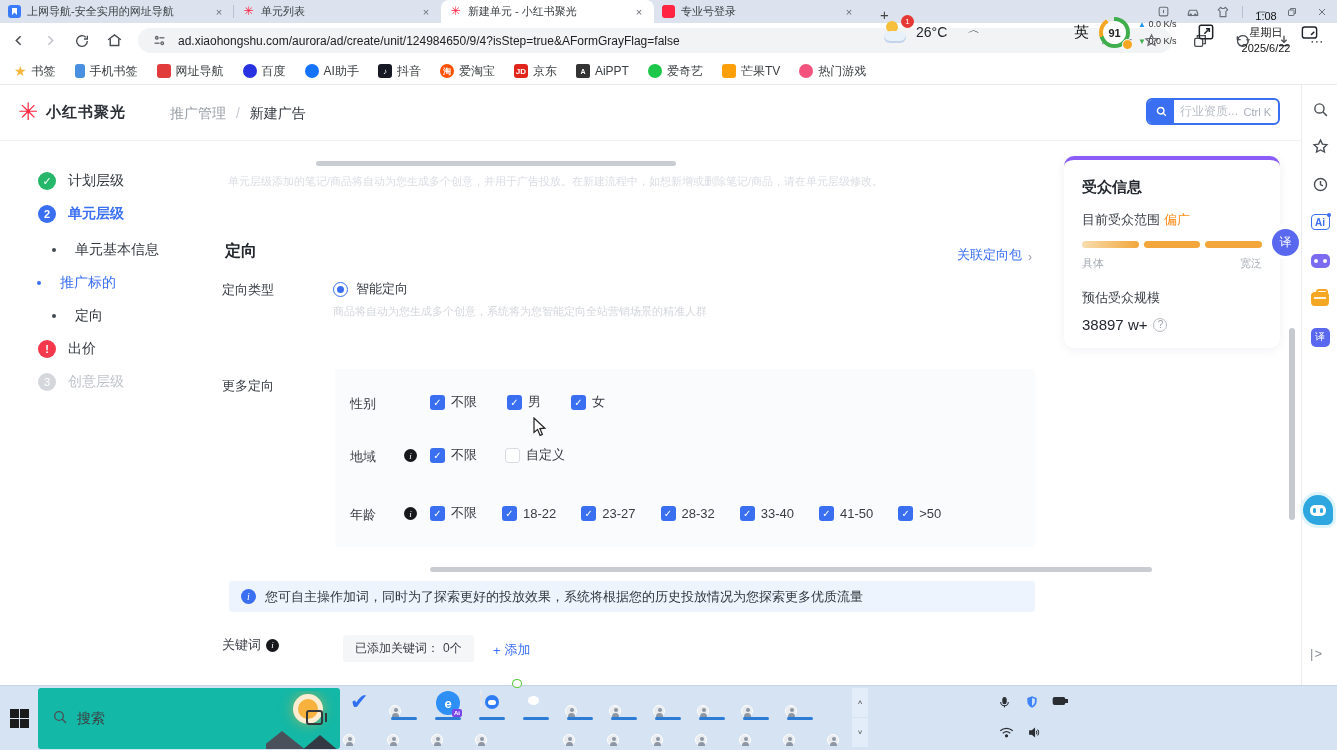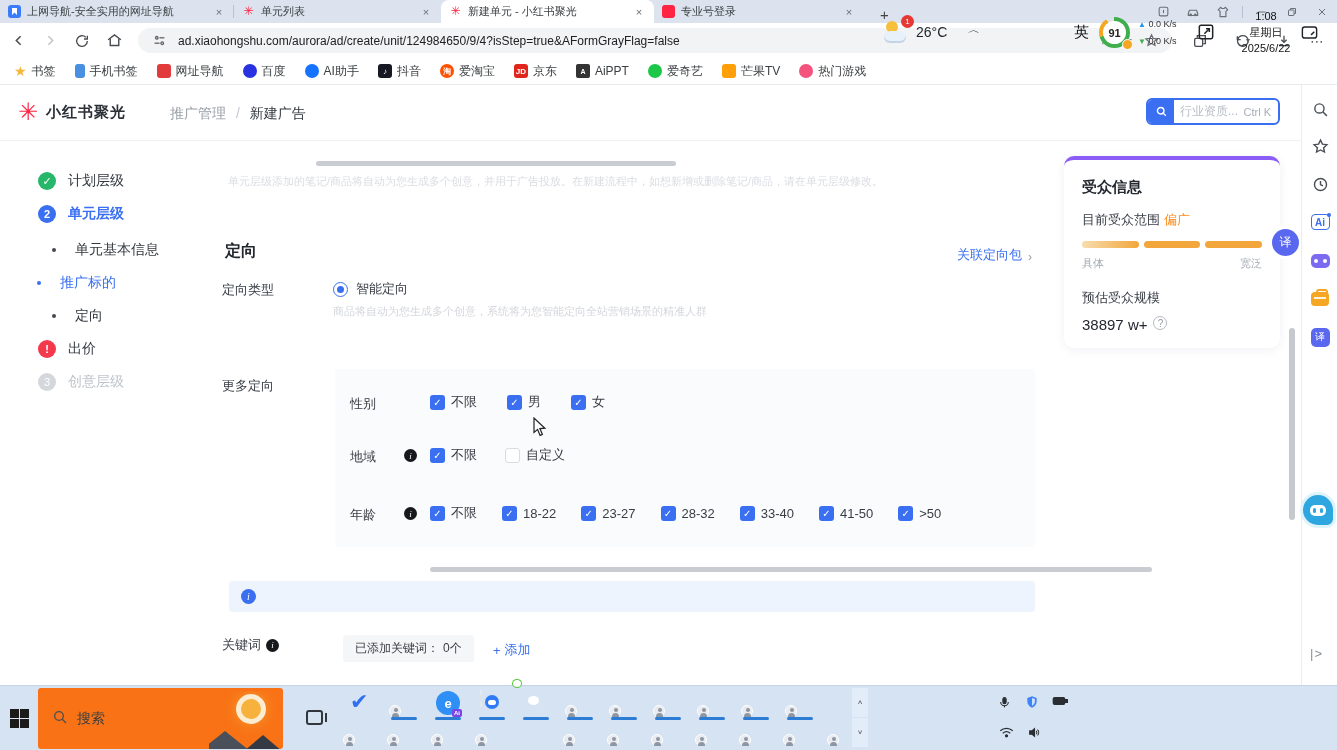--- a/index.html
+++ b/index.html
@@ -110,21 +110,21 @@
   
   #aud{position:absolute;left:1064px;top:156px;width:216px;height:192px;background:#fff;border-radius:10px;border-top:4px solid #8b5cf6;box-shadow:0 2px 10px rgba(60,80,120,.08);padding:18px 18px 0 18px}
   #aud .t{font-size:15px;font-weight:bold;color:#24282f}
   #aud .rr{margin-top:14px;font-size:13px;color:#383d45}
   #aud .rv{color:#ff8c1a;margin-left:4px}
   #bars{display:flex;gap:5px;margin-top:12px}
   #bars span{height:7px;border-radius:4px;flex:1;background:#f2a63b}
   #bars span:first-child{background:linear-gradient(90deg,#f7ddae,#f2a63b)}
   #aud .minmax{display:flex;justify-content:space-between;margin-top:8px;font-size:11px;color:#a6abb3}
   #aud .sl{margin-top:18px;font-size:13px;color:#383d45}
-  #aud .sv{margin-top:9px;font-size:15px;color:#24282f;display:flex;gap:6px}
+  #aud .sv{margin-top:9px;font-size:15px;color:#24282f;display:flex;align-items:center;gap:6px}
   .qmark{width:14px;height:14px;border-radius:50%;border:1px solid #b6bac1;color:#9aa0a8;font-size:10px;display:inline-flex;align-items:center;justify-content:center}
 
   
   #float-tr{position:absolute;left:1272px;top:229px;width:27px;height:27px;border-radius:50%;background:#5a68f0;color:#fff;font-size:12px;display:flex;align-items:center;justify-content:center;box-shadow:-3px 0 0 3px #fff;z-index:3}
   #pg-scroll{position:absolute;left:1289px;top:328px;width:6px;height:192px;border-radius:3px;background:#c6c9cd}
 
   
   #bside{position:absolute;left:1301px;top:85px;width:36px;height:600px;background:#fff;border-left:1px solid #ececf0}
   .sbi{position:absolute;left:8px;width:20px;height:20px;display:flex;align-items:center;justify-content:center}
   .ai-box{border:1.5px solid #3a6ff2;border-radius:4px;color:#3a6ff2;font-size:10px;font-weight:bold;width:19px;height:16px;display:flex;align-items:center;justify-content:center;position:relative}
@@ -139,21 +139,21 @@
   #robot{position:absolute;left:1303px;top:495px;width:30px;height:30px;border-radius:50% 50% 6px 50%;background:#2ea7e0;display:flex;align-items:center;justify-content:center;box-shadow:0 0 0 3px #dff3fb}
   #robot .face{width:16px;height:11px;border-radius:5px;background:#fff;position:relative}
   #robot .face::before,#robot .face::after{content:"";position:absolute;top:3px;width:3px;height:5px;border-radius:2px;background:#2ea7e0}
   #robot .face::before{left:3px}#robot .face::after{right:3px}
   #expand{position:absolute;left:1310px;top:646px;color:#8a9098;font-size:13px;letter-spacing:1px}
 
   
   #taskbar{position:absolute;left:0;top:685px;width:1337px;height:65px;background:#d5e3f3;border-top:1px solid #c2d4e6}
   #start{position:absolute;left:10px;top:23px;width:19px;height:19px;display:grid;grid-template-columns:9px 9px;grid-template-rows:9px 9px;gap:1px}
   #start span{background:#1b1b1b}
-  #tsearch{position:absolute;left:38px;top:2px;width:245px;height:61px;background:#f97316;border-radius:3px;display:flex;align-items:center;overflow:hidden}
+  #tsearch{position:absolute;left:38px;top:2px;width:302px;height:61px;background:#14b8a6;border-radius:3px;display:flex;align-items:center;overflow:hidden}
   #tsearch .mg{margin-left:14px}
   #tsearch .st{color:#3c4043;font-size:14px;margin-left:9px}
   #wxart{position:absolute;right:0;bottom:0;width:74px;height:58px;overflow:hidden}
   #wxart .sun{position:absolute;right:22px;top:8px;width:20px;height:20px;border-radius:50%;background:#f6b23c;box-shadow:0 0 0 5px #fbecd2,0 0 12px 6px rgba(246,178,60,.5)}
   #wxart .m1{position:absolute;right:28px;bottom:-6px;width:0;height:0;border-left:30px solid transparent;border-right:30px solid transparent;border-bottom:24px solid #4a505a}
   #wxart .m2{position:absolute;right:-6px;bottom:-8px;width:0;height:0;border-left:26px solid transparent;border-right:26px solid transparent;border-bottom:22px solid #343a44}
   #tview{position:absolute;left:306px;top:24px;width:17px;height:15px;border:2px solid #33373c;border-radius:3px}
   #tview::after{content:"";position:absolute;right:-6px;top:1px;width:2px;height:9px;background:#33373c}
   #tcheck{position:absolute;left:350px;top:689px;font-size:22px;color:#2f6ff0;font-weight:bold}
   .trow{position:absolute;display:flex;gap:20px}
@@ -519,20 +519,21 @@
     <span class="opt">
         <span class="cb on"></span>
         <span class="optl">&gt;50</span>
       </span>
   </div>
 
   <div class="hscroll" style="left:225px;top:426px;width:722px"></div>
 
   <div id="banner">
     <span class="bi">i</span>
+    <span class="bt">您可自主操作加词，同时为了探索更好的投放效果，系统将根据您的历史投放情况为您探索更多优质流量</span>
   </div>
 
   <div id="kw-label">
     <span class="flabel">关键词</span>
     <span class="iinfo">i</span>
   </div>
   <div id="kw-box">
     <span>已添加关键词：</span>
     <span>0个</span>
   </div>

